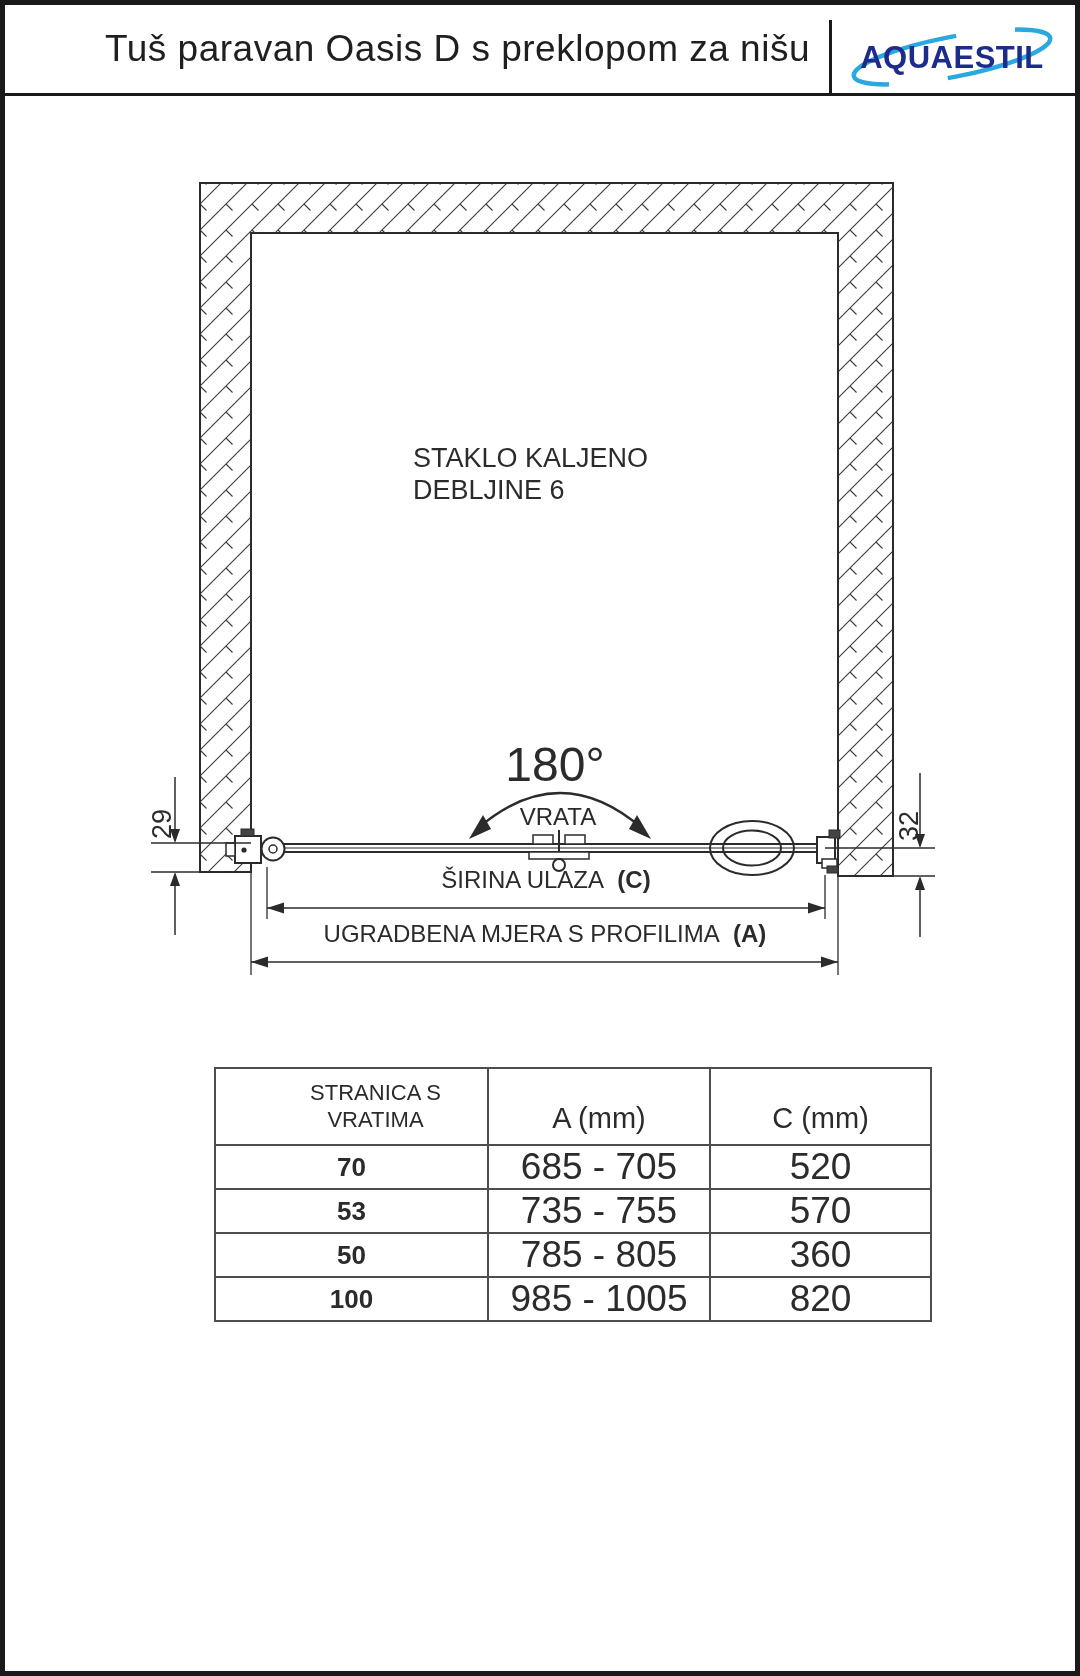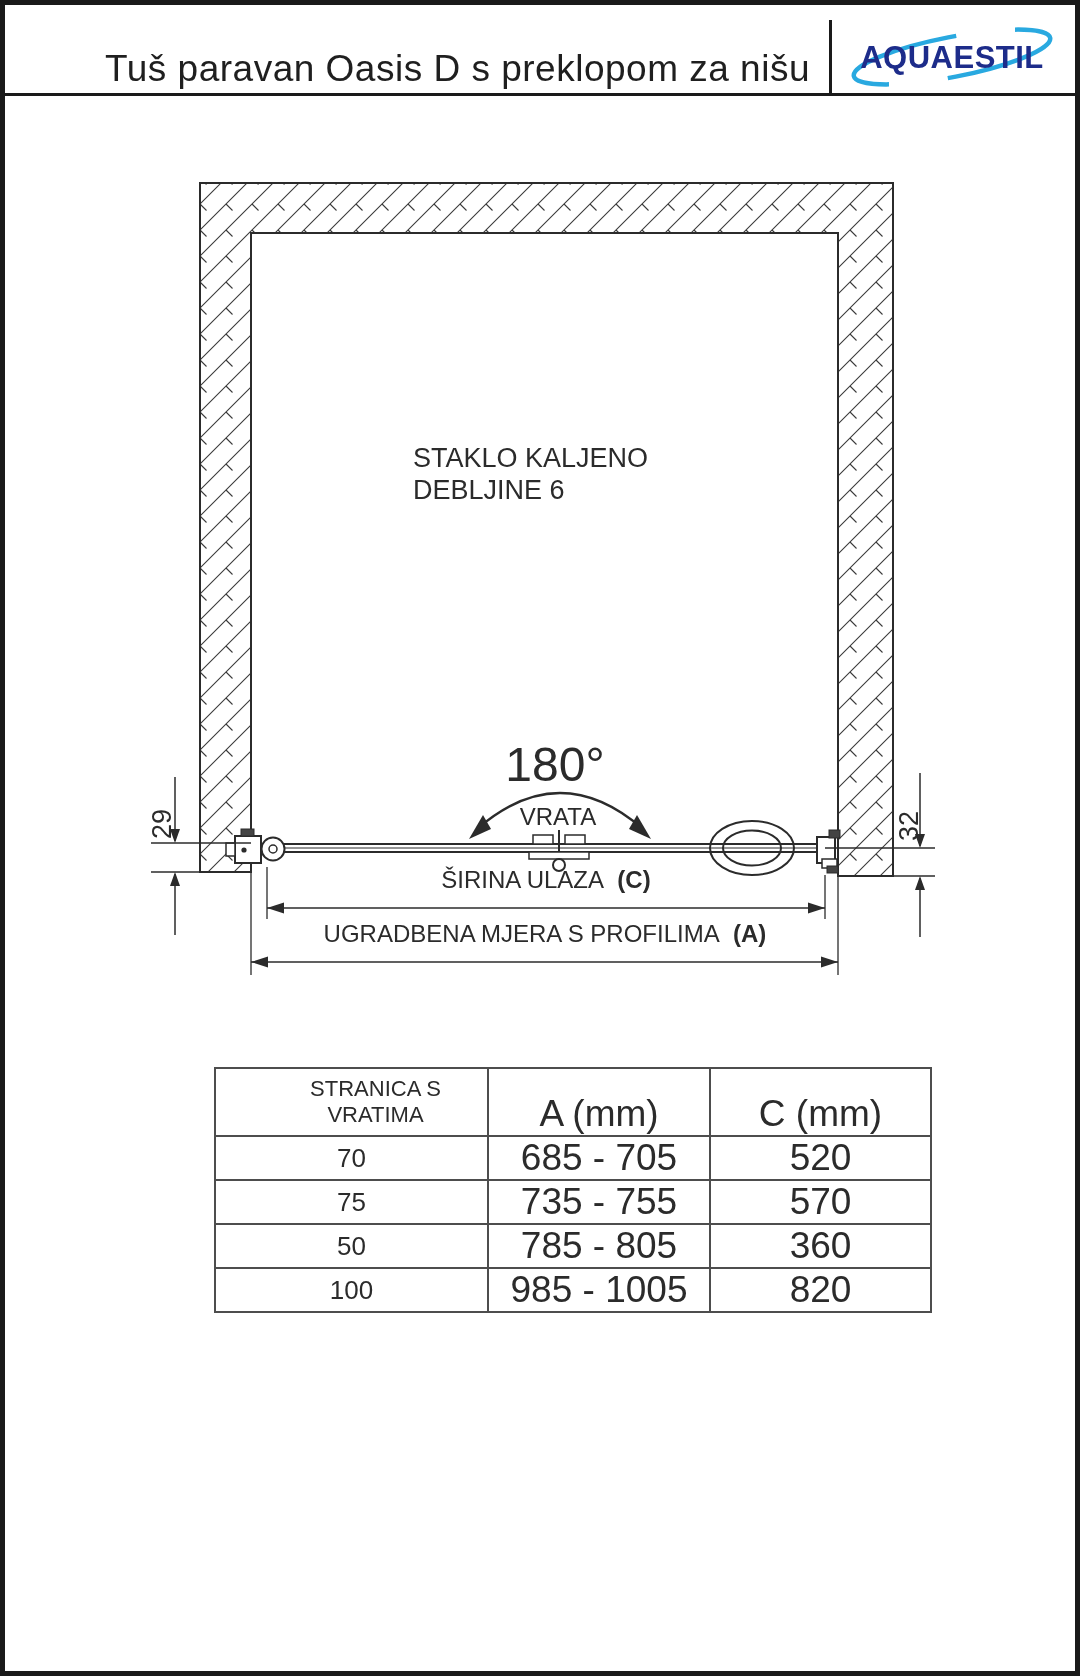--- a/index.html
+++ b/index.html
@@ -12,23 +12,22 @@
     font-family:"Liberation Sans", sans-serif;
     color:#2b2b2b;
     overflow:hidden;
   }
   .header{
     position:absolute;top:0;left:0;right:0;height:88px;
     border-bottom:3px solid #1a1a1a;
     display:flex;align-items:stretch;
   }
   .header .title-cell{
-    flex:1;display:flex;
+    flex:1;display:flex;align-items:center;
     padding-left:100px;
-    margin-top:43px;
   }
   .header .title-cell h1{
     margin:0;font-size:37px;font-weight:400;color:#1f1f1f;
     letter-spacing:0.5px;
   }
   .header .logo-cell{
     width:243px;border-left:3px solid #1a1a1a;
     display:flex;align-items:center;justify-content:center;margin-top:15px;
   }
   .diagram{
@@ -39,23 +38,23 @@
     border-collapse:collapse;table-layout:fixed;
   }
   .spec-table td{
     border:2px solid #4d4d4d;
     text-align:center;vertical-align:middle;
     color:#2b2b2b;
     padding:0;
   }
   .spec-table .hdr-row td{height:66px;}
   .spec-table .hdr-size{font-size:22px;line-height:1.2;padding-left:48px;}
-  .spec-table .hdr-dim{font-size:37px;vertical-align:bottom;}
+  .spec-table .hdr-dim{font-size:29px;vertical-align:bottom;padding-bottom:9px;}
   .spec-table .data-row td{height:41px;font-size:37px;}
-  .spec-table .data-row .size-cell{font-weight:400;font-size:26px;}
+  .spec-table .data-row .size-cell{font-weight:700;font-size:26px;}
   .col1{width:223px;} .col2{width:220px;} .col3{width:219px;}
 </style>
 </head>
 <body>
 
 <div class="page">
 
   <div class="header">
     <div class="title-cell">
       <h1>Tuš paravan Oasis D s preklopom za nišu</h1>
@@ -157,21 +156,21 @@
         </td>
         <td class="col2 hdr-dim">A (mm)</td>
         <td class="col3 hdr-dim">C (mm)</td>
       </tr>
       <tr class="data-row">
         <td class="size-cell">70</td>
         <td>685 - 705</td>
         <td>520</td>
       </tr>
       <tr class="data-row">
-        <td class="size-cell">75</td>
+        <td class="size-cell">53</td>
         <td>735 - 755</td>
         <td>570</td>
       </tr>
       <tr class="data-row">
         <td class="size-cell">50</td>
         <td>785 - 805</td>
         <td>360</td>
       </tr>
       <tr class="data-row">
         <td class="size-cell">100</td>

